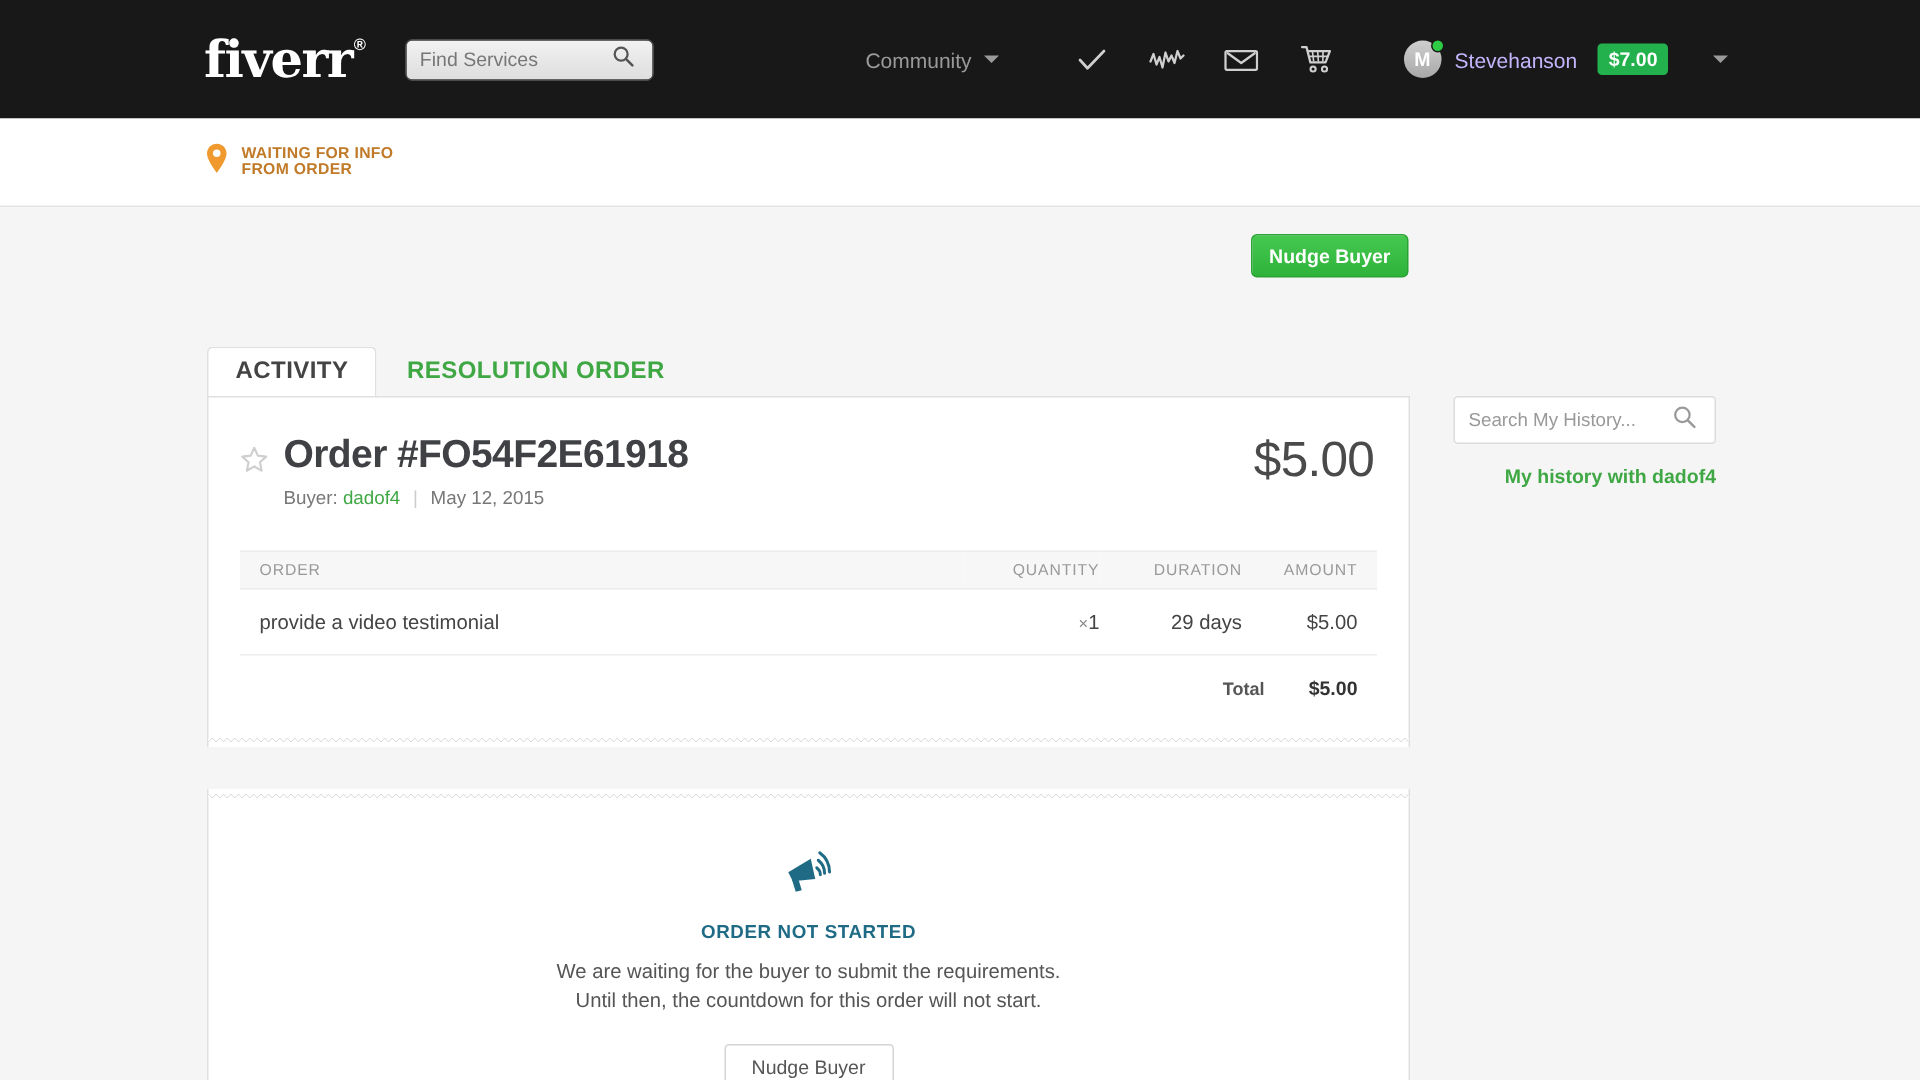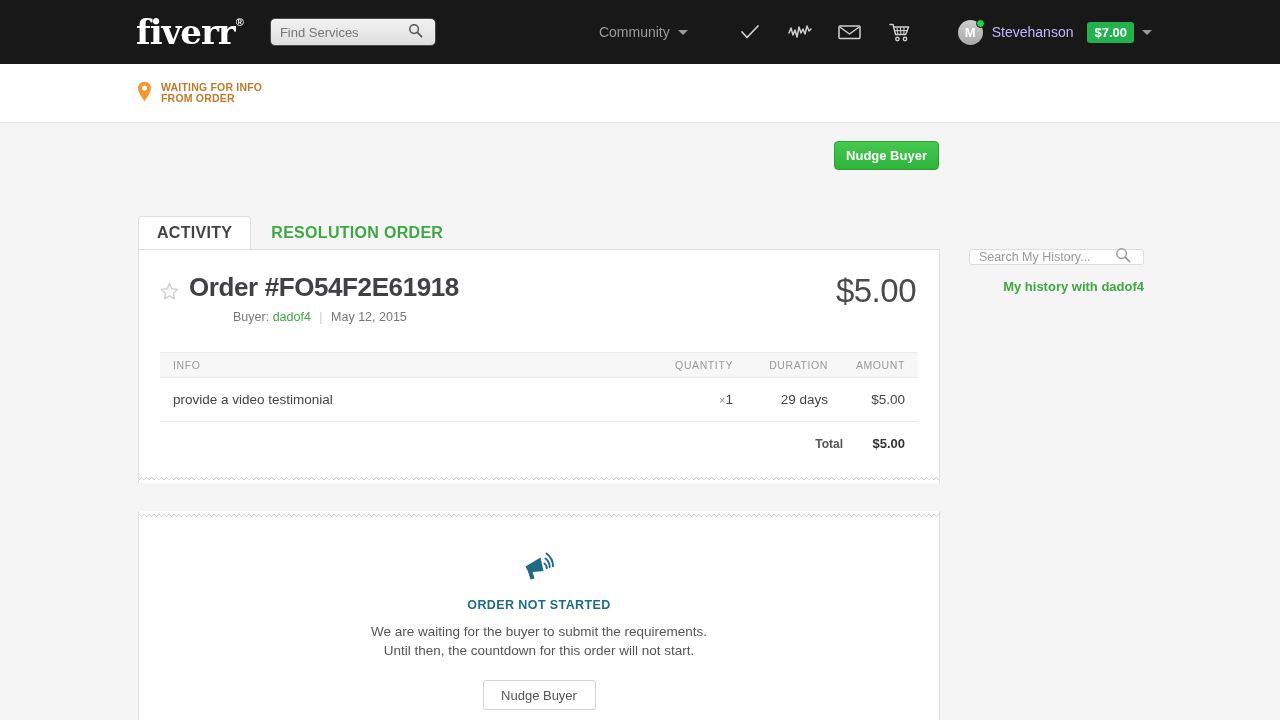--- a/index.html
+++ b/index.html
@@ -5,21 +5,21 @@
   * { box-sizing: border-box; margin: 0; padding: 0; }
   html, body {
     width: 1280px; height: 720px;
     background: #f5f5f5;
     font-family: "Liberation Sans", sans-serif;
     overflow: hidden;
   }
 
   
   .topnav {
-    height: 64px; background: #181818;
+    height: 79px; background: #181818;
     display: flex; align-items: center;
     position: relative;
   }
   .logo {
     margin-left: 136px;
     color: #fff; font-size: 34px; font-weight: bold;
     font-family: "DejaVu Serif", serif;
     letter-spacing: -1px;
     position: relative; line-height: 1;
     display: flex; align-items: flex-start;
@@ -71,21 +71,21 @@
   }
   .avatar .dot {
     position: absolute; top: -1px; right: -2px;
     width: 9px; height: 9px; border-radius: 50%;
     background: #2ecc45; border: 1px solid #181818;
   }
   .uname { color: #c4b5fd; font-size: 14px; font-weight: normal; margin-right: 14px; }
   .balance {
     background: #22b14c; color: #fff;
     font-size: 13px; font-weight: bold;
-    padding: 3px 7px; border-radius: 3px; margin-right: 8px;
+    padding: 3px 7px; border-radius: 3px; margin-right: 30px;
   }
 
   
   .statusbar {
     height: 59px; background: #fff;
     border-bottom: 1px solid #e4e4e4;
     display: flex; align-items: center;
     position: relative;
   }
   .status-left { margin-left: 137px; display: flex; align-items: center; gap: 9px; }
@@ -150,21 +150,21 @@
     background-repeat: repeat-x, repeat-x;
   }
 
   
   .order-head { padding: 22px 21px 0 21px; display: flex; }
   .star { margin-top: 10px; margin-right: 10px; }
   .order-title {
     font-size: 26px; font-weight: bold; color: #404145;
     letter-spacing: -0.4px; line-height: 30px;
   }
-  .order-meta { font-size: 12.5px; color: #777; margin-top: 8px; margin-left: 44px; }
+  .order-meta { font-size: 12.5px; color: #777; margin-top: 8px; }
   .order-meta .bname { color: #3fa844; }
   .order-meta .sep { color: #ccc; margin: 0 5px; }
   .order-price {
     margin-left: auto; font-size: 33px; color: #4a4a4a;
     letter-spacing: -0.5px; padding-right: 2px;
   }
 
   
   .otable { margin: 28px 21px 0 21px; }
   .otable table { width: 100%; border-collapse: collapse; }
@@ -202,21 +202,21 @@
     margin: 20px auto 0 auto;
     width: 113px; height: 30px;
     background: #fff; border: 1px solid #d4d4d4; border-radius: 3px;
     font-size: 13px; color: #555;
     display: flex; align-items: center; justify-content: center;
     cursor: pointer;
   }
 
   
   .hist-search {
-    width: 175px; height: 16px;
+    width: 175px; height: 32px;
     background: #fff; border: 1px solid #dcdcdc; border-radius: 3px;
     display: flex; align-items: center; padding: 0 9px;
   }
   .hist-search input {
     border: none; outline: none; background: transparent;
     font-size: 12.5px; color: #555; width: 136px;
     font-family: "Liberation Sans", sans-serif;
   }
   .hist-search input::placeholder { color: #999; }
   .hist-link {
@@ -335,21 +335,21 @@
             <span>May 12, 2015</span>
           </div>
         </div>
         <div class="order-price">$5.00</div>
       </div>
 
       <div class="otable">
         <table>
           <thead>
             <tr>
-              <th class="l">INFO</th>
+              <th class="l">ORDER</th>
               <th class="c-qty">QUANTITY</th>
               <th class="c-dur">DURATION</th>
               <th class="c-amt">AMOUNT</th>
             </tr>
           </thead>
           <tbody>
             <tr>
               <td class="l">provide a video testimonial</td>
               <td><span class="qty-x">×</span><span>1</span></td>
               <td>29 days</td>

